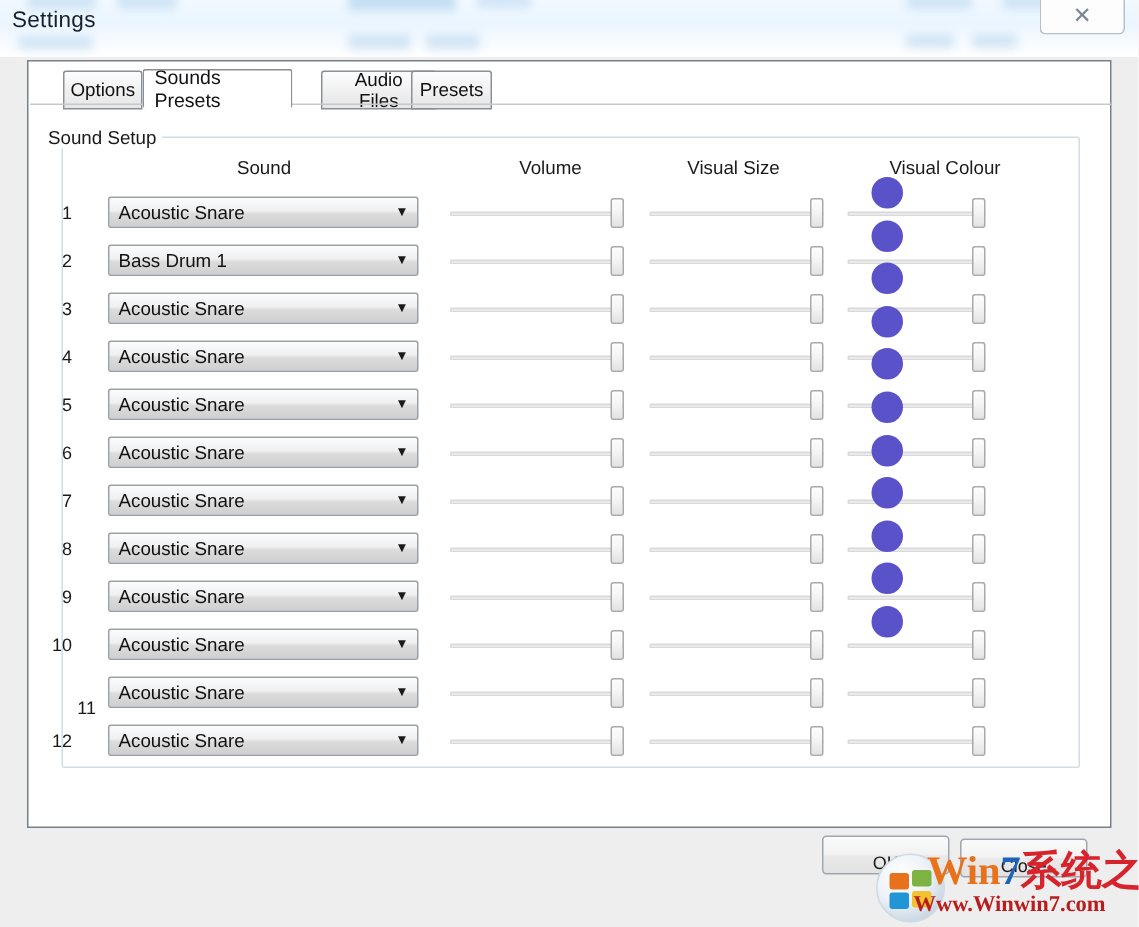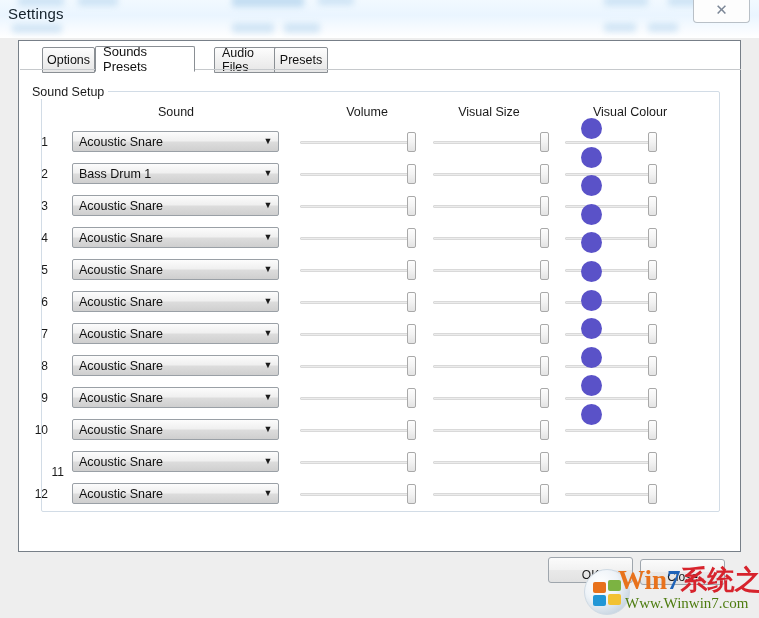--- a/index.html
+++ b/index.html
@@ -246,25 +246,25 @@
     font-weight: bold;
     font-size: 27px;
     line-height: 30px;
     white-space: nowrap;
   }
   .wm-win { color: #e8721c; }
   .wm-7 { color: #1e63b8; }
   .wm-cn { color: #d7232c; }
   #wm-url {
     position: absolute;
-    left: 41px; top: 34px;
+    left: 25px; top: 34px;
     font-family: "Liberation Serif", serif;
-    font-weight: normal;
+    font-weight: bold;
     font-size: 15px;
-    color: #4d7c0f;
+    color: #b91c1c;
     white-space: nowrap;
   }
 </style>
 </head>
 <body>
 
 <div id="titlebar">
   <div class="blur-smudge" style="left:18px;  top:-4px; width:46px; height:10px;"></div>
   <div class="blur-smudge" style="left:78px;  top:-4px; width:40px; height:10px;"></div>
   <div class="blur-smudge" style="left:232px; top:-5px; width:72px; height:12px; opacity:.55;"></div>
@@ -285,21 +285,21 @@
 
 <div id="panel">
 
   <div id="tabstrip">
       <div class="tab" style="left: 22px; width: 53px;">
         <span>Options</span>
       </div>
       <div class="tab active" style="left: 75px; width: 100px;">
         <span>Sounds Presets</span>
       </div>
-      <div class="tab" style="left: 194px; width: 77px;">
+      <div class="tab" style="left: 194px; width: 77px; text-align: center;">
         <span>Audio Files</span>
       </div>
       <div class="tab" style="left: 254px; width: 54px;">
         <span>Presets</span>
       </div>
     </div>
   <div id="tab-underline"></div>
 
   <div id="groupbox"></div>
 </div>

